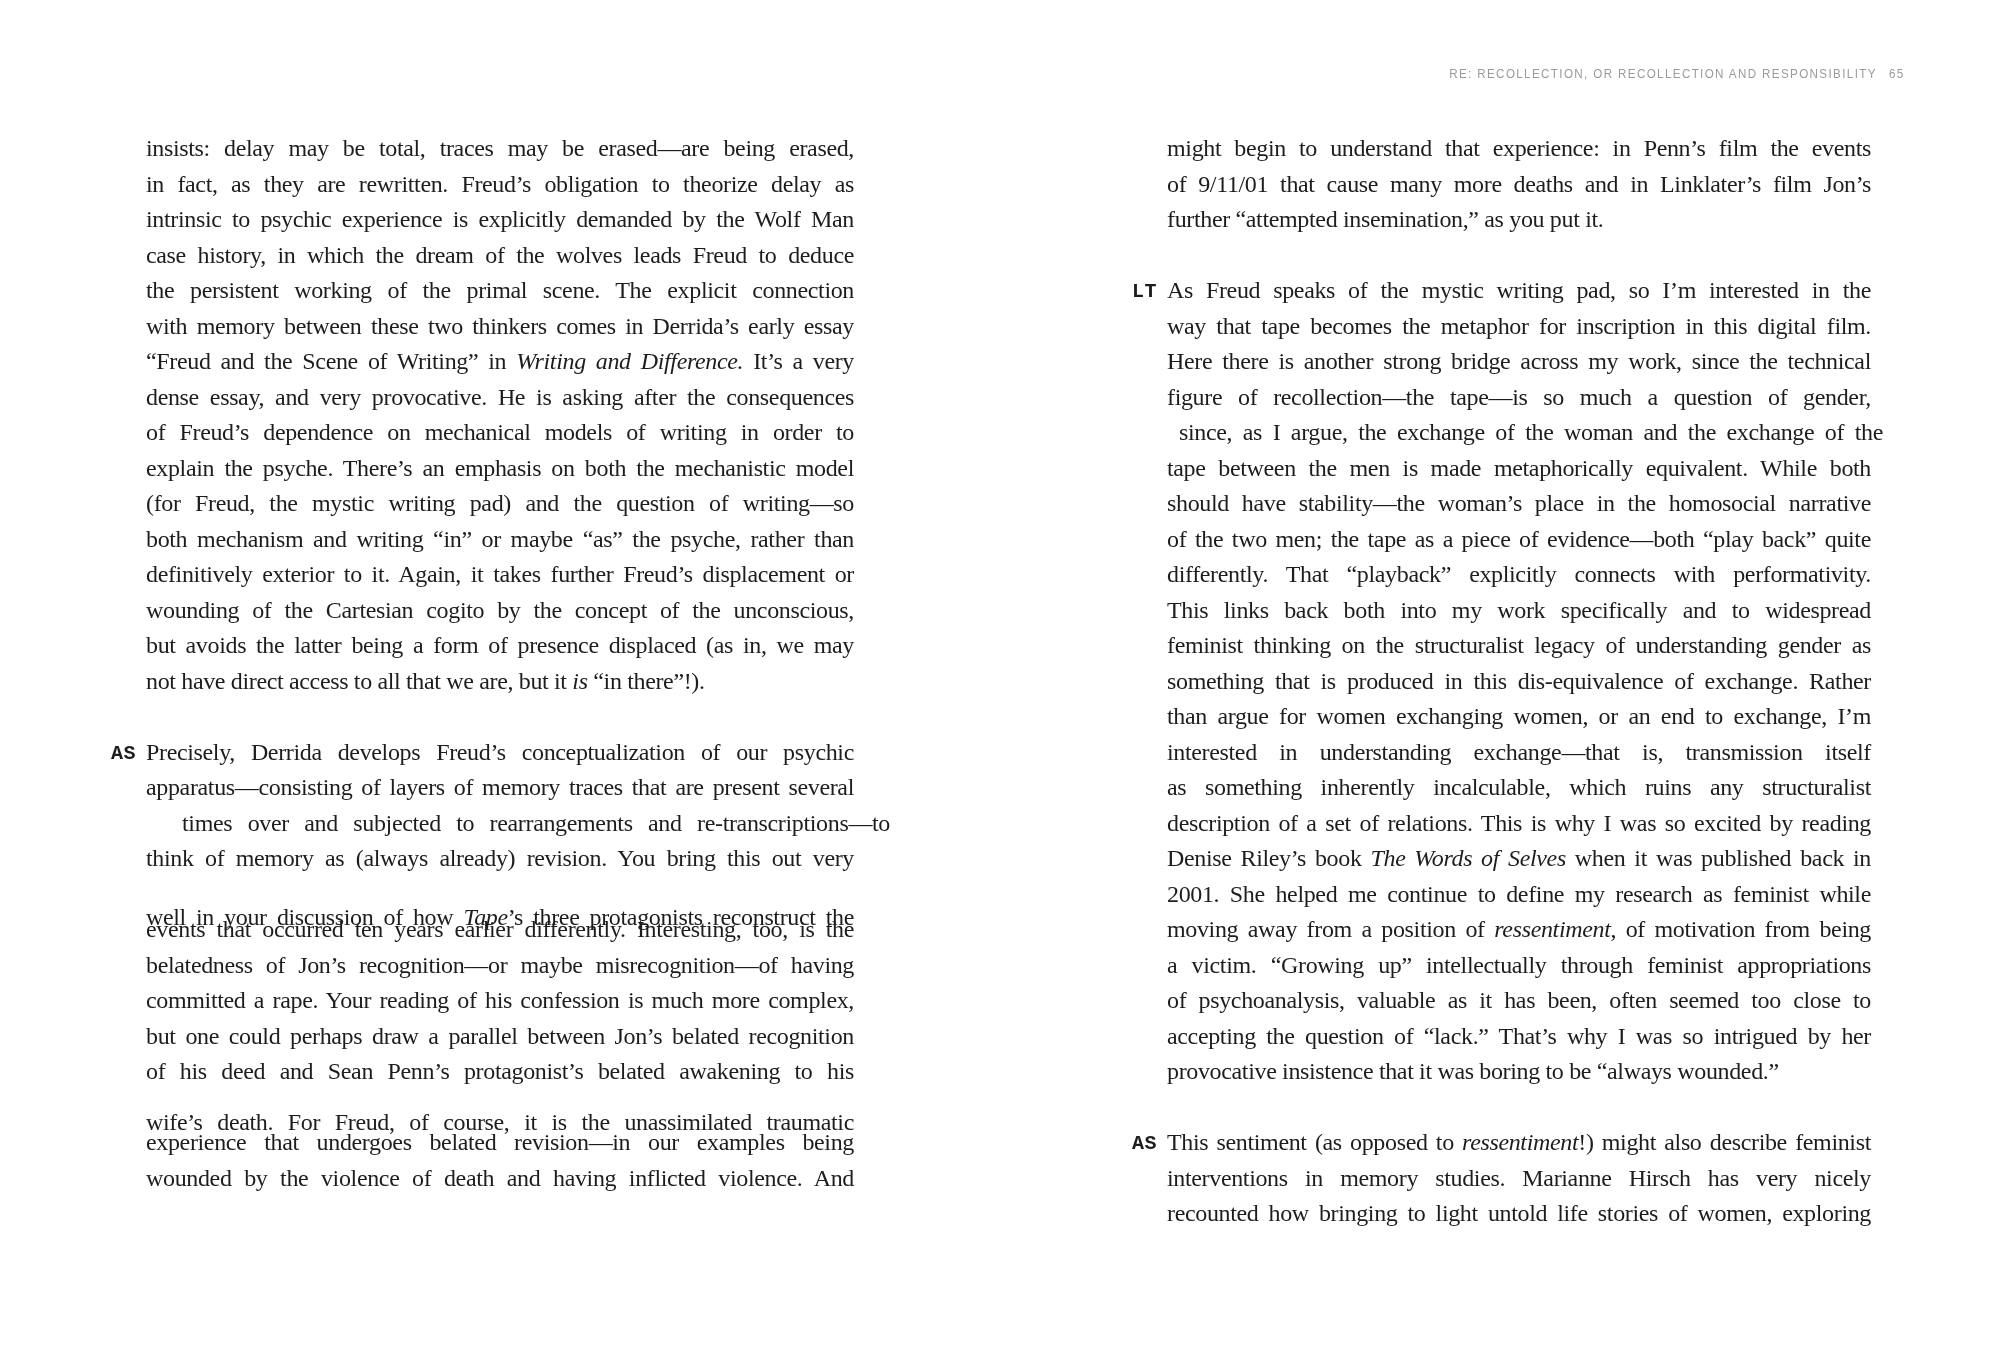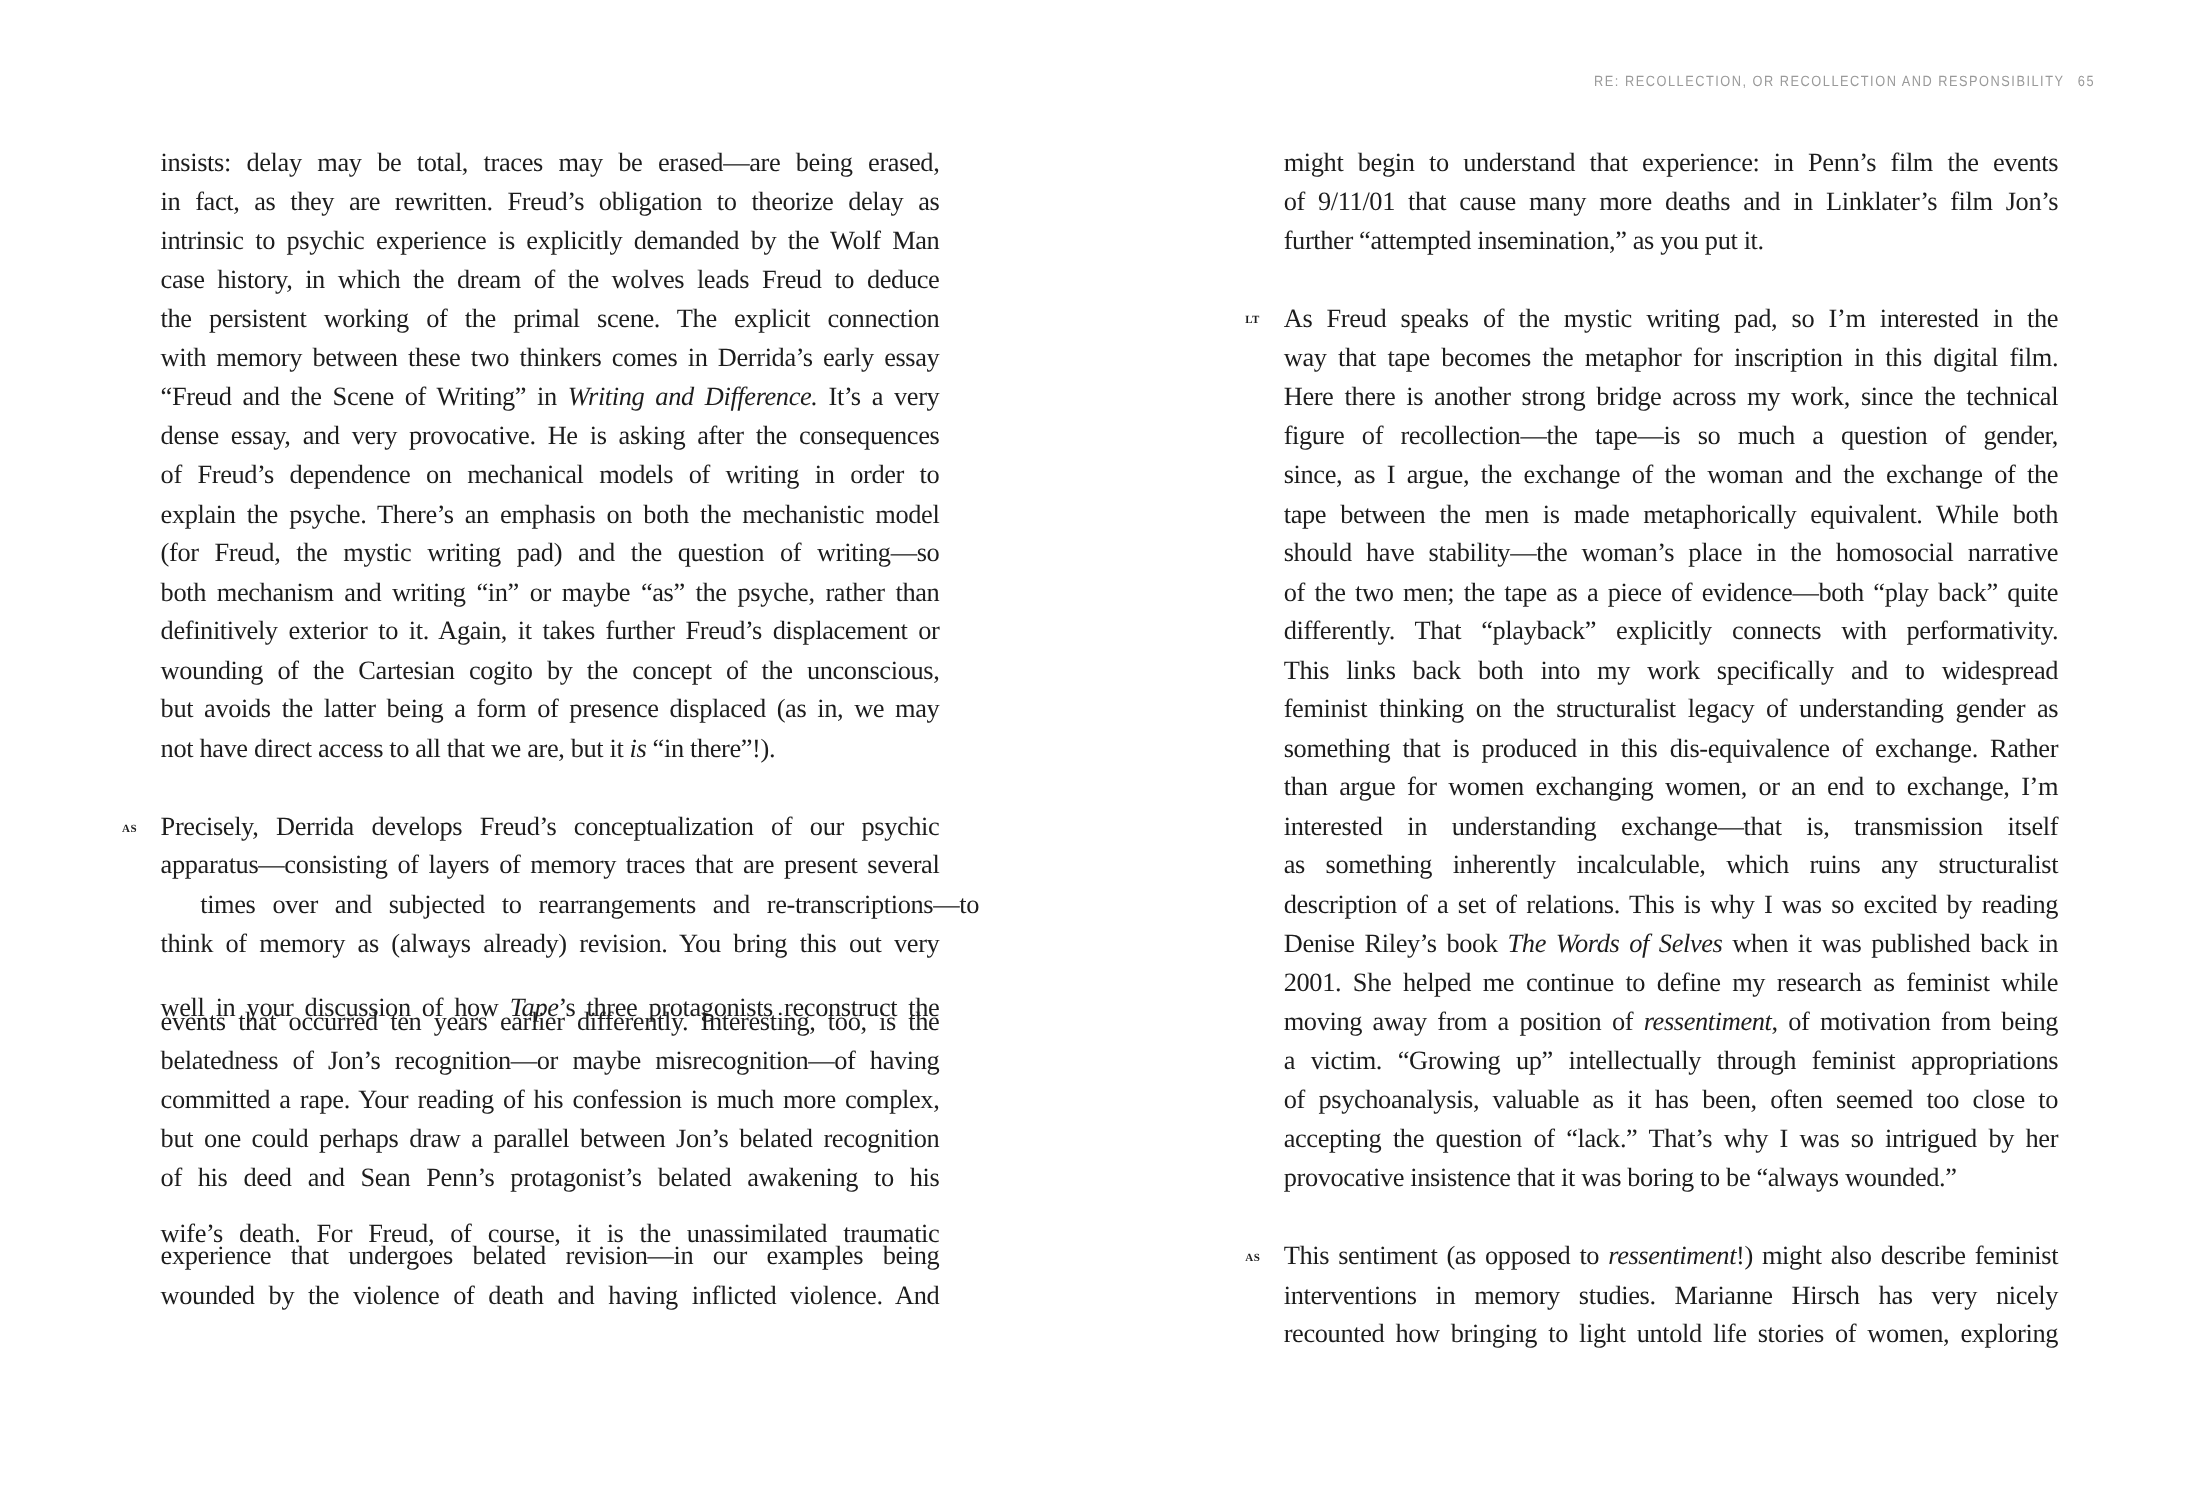--- a/index.html
+++ b/index.html
@@ -18,21 +18,21 @@
   .line {
     font-family: "Liberation Serif", serif; font-size: 24px; color: #1d1d1d;
     height: 35.5px; line-height: 35.5px; white-space: nowrap;
     text-align: justify; text-align-last: justify; letter-spacing: -0.35px;
     word-spacing: 0px;
   }
   .line.last { text-align: left; text-align-last: left; }
   .line i { font-style: italic; }
   .speaker {
     position: absolute; top: 0; left: -35px; height: 35.5px; line-height: 37px;
-    font-family: Liberation Serif, serif; font-weight: bold; font-size: 10px;
+    font-family: Liberation Mono, monospace; font-weight: bold; font-size: 20px;
     letter-spacing: 0.5px; color: #1d1d1d;
   }
 </style>
 </head>
 <body>
 
 <div class="running-head">
   <span>RE: RECOLLECTION, OR RECOLLECTION AND RESPONSIBILITY</span><span class="folio">65</span>
 </div>
 
@@ -77,21 +77,21 @@
       <div class="line"><span style="white-space: nowrap; display: inline-block; word-spacing: 7.46094px;">might begin to understand that experience: in Penn’s film the events</span></div>
       <div class="line"><span style="white-space: nowrap; display: inline-block; word-spacing: 6.2358px;">of 9/11/01 that cause many more deaths and in Linklater’s film Jon’s</span></div>
       <div class="line last"><span style="white-space: nowrap; display: inline-block;">further “attempted insemination,” as you put it.</span></div>
     </div>
     <div class="para">
       <span class="speaker">LT</span>
       <div class="line"><span style="white-space: nowrap; display: inline-block; word-spacing: 7.35286px;">As Freud speaks of the mystic writing pad, so I’m interested in the</span></div>
       <div class="line"><span style="white-space: nowrap; display: inline-block; word-spacing: 4.73011px;">way that tape becomes the metaphor for inscription in this digital film.</span></div>
       <div class="line"><span style="white-space: nowrap; display: inline-block; word-spacing: 4.34091px;">Here there is another strong bridge across my work, since the technical</span></div>
       <div class="line"><span style="white-space: nowrap; display: inline-block; word-spacing: 10.1719px;">figure of recollection—the tape—is so much a question of gender,</span></div>
-      <div class="line"><span style="white-space: nowrap; display: inline-block; word-spacing: 4.91106px;">since, as I argue, the exchange of the woman and the exchange of the</span></div>
+      <div class="line"><span style="white-space: nowrap; display: inline-block; word-spacing: 4.91106px; margin-left: 12px;">since, as I argue, the exchange of the woman and the exchange of the</span></div>
       <div class="line"><span style="white-space: nowrap; display: inline-block; word-spacing: 7.08507px;">tape between the men is made metaphorically equivalent. While both</span></div>
       <div class="line"><span style="white-space: nowrap; display: inline-block; word-spacing: 7.28516px;">should have stability—the woman’s place in the homosocial narrative</span></div>
       <div class="line"><span style="white-space: nowrap; display: inline-block; word-spacing: 2.98197px;">of the two men; the tape as a piece of evidence—both “play back” quite</span></div>
       <div class="line"><span style="white-space: nowrap; display: inline-block; word-spacing: 12.5052px;">differently. That “playback” explicitly connects with performativity.</span></div>
       <div class="line"><span style="white-space: nowrap; display: inline-block; word-spacing: 9.85313px;">This links back both into my work specifically and to widespread</span></div>
       <div class="line"><span style="white-space: nowrap; display: inline-block; word-spacing: 5.11458px;">feminist thinking on the structuralist legacy of understanding gender as</span></div>
       <div class="line"><span style="white-space: nowrap; display: inline-block; word-spacing: 5.40972px;">something that is produced in this dis-equivalence of exchange. Rather</span></div>
       <div class="line"><span style="white-space: nowrap; display: inline-block; word-spacing: 4.85653px;">than argue for women exchanging women, or an end to exchange, I’m</span></div>
       <div class="line"><span style="white-space: nowrap; display: inline-block; word-spacing: 16.8125px;">interested in understanding exchange—that is, transmission itself</span></div>
       <div class="line"><span style="white-space: nowrap; display: inline-block; word-spacing: 13.0871px;">as something inherently incalculable, which ruins any structuralist</span></div>

